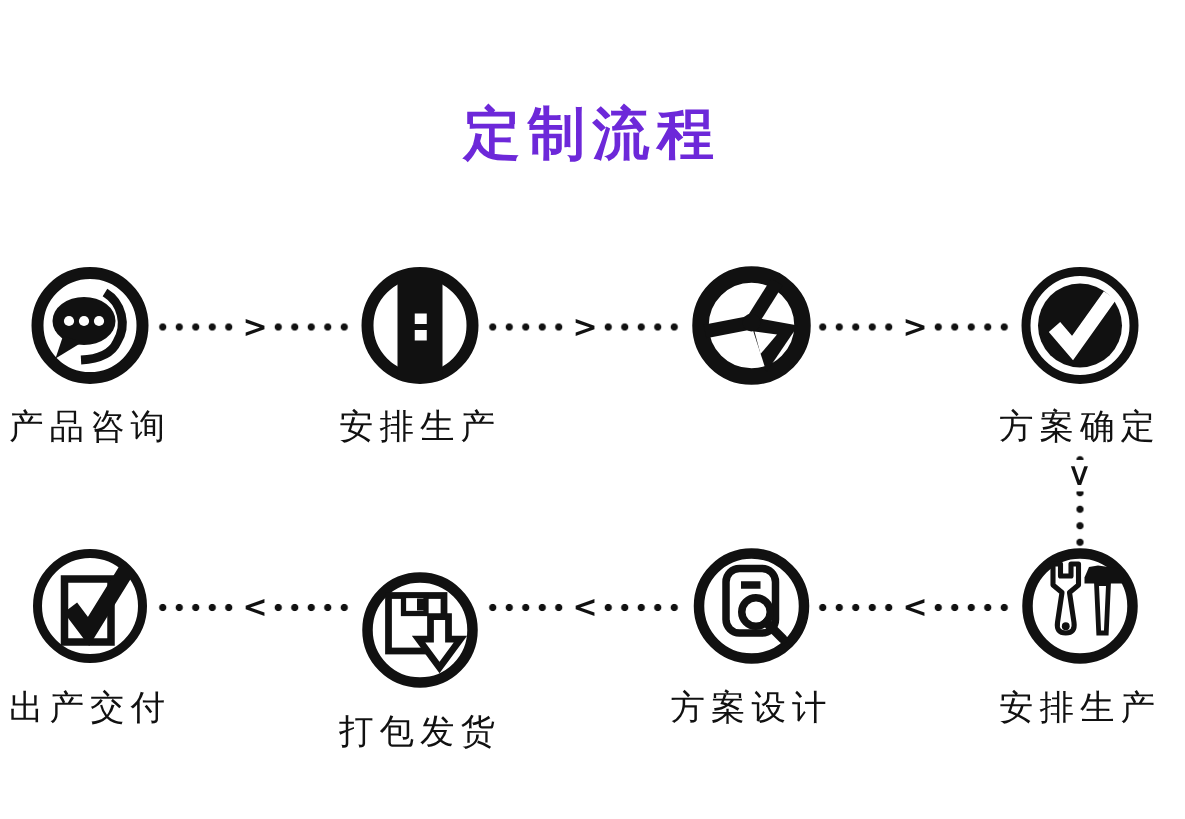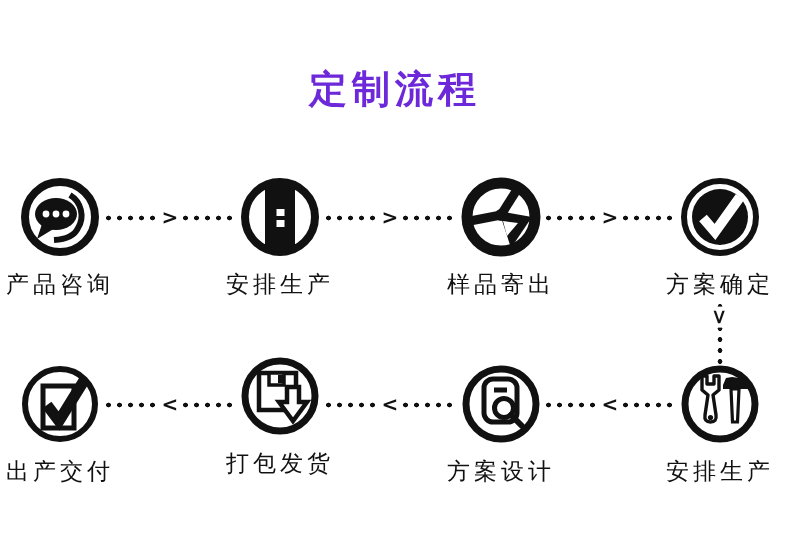--- a/index.html
+++ b/index.html
@@ -81,21 +81,20 @@
     <div class="icon-wrap">
       <svg viewBox="0 0 80 80">
         <circle cx="40" cy="40" r="34" fill="none" stroke="#111" stroke-width="11"></circle>
         <line x1="40" y1="38" x2="57" y2="11" stroke="#111" stroke-width="9"></line>
         <line x1="40" y1="38" x2="9" y2="44" stroke="#111" stroke-width="9"></line>
         <path d="M38 34 L71 40 L50 71 Z" fill="#111"></path>
         <circle cx="40" cy="38" r="6" fill="#111"></circle>
         <path d="M42 44 L57 46 L46 59 Z" fill="#fff"></path>
       </svg>
     </div>
-    <div class="step-label">样品寄出</div>
   </div>
 
   <div class="step" style="left:630px; top:177px;">
     <div class="icon-wrap">
       <svg viewBox="0 0 80 80">
         <circle cx="40" cy="40" r="36" fill="none" stroke="#111" stroke-width="6"></circle>
         <circle cx="40" cy="40" r="28" fill="#111"></circle>
         <path d="M23 41 L35 55 L60 20" fill="none" stroke="#fff" stroke-width="10"></path>
       </svg>
     </div>
@@ -120,21 +119,21 @@
     <div class="icon-wrap">
       <svg viewBox="0 0 80 80">
         <circle cx="40" cy="40" r="35" fill="none" stroke="#111" stroke-width="6"></circle>
         <rect x="23" y="22" width="31" height="42" fill="#fff" stroke="#111" stroke-width="5"></rect>
         <path d="M27 41 L39 57 L65 15" fill="none" stroke="#111" stroke-width="11"></path>
       </svg>
     </div>
     <div class="step-label">出产交付</div>
   </div>
 
-  <div class="step" style="left:190px; top:356px;">
+  <div class="step" style="left:190px; top:380px;">
     <div class="icon-wrap">
       <svg viewBox="0 0 80 80">
         <circle cx="40" cy="40" r="35" fill="none" stroke="#111" stroke-width="7"></circle>
         <rect x="19" y="17" width="37" height="37" fill="#fff" stroke="#111" stroke-width="4.5"></rect>
         <rect x="29" y="17" width="15" height="12" fill="#fff" stroke="#111" stroke-width="3.5"></rect>
         <rect x="38" y="19" width="5" height="8" fill="#111"></rect>
         <path d="M47 31 H59 V46 H67 L53 65 L39 46 H47 Z" fill="#fff" stroke="#111" stroke-width="4.5"></path>
       </svg>
     </div>
     <div class="step-label">打包发货</div>

